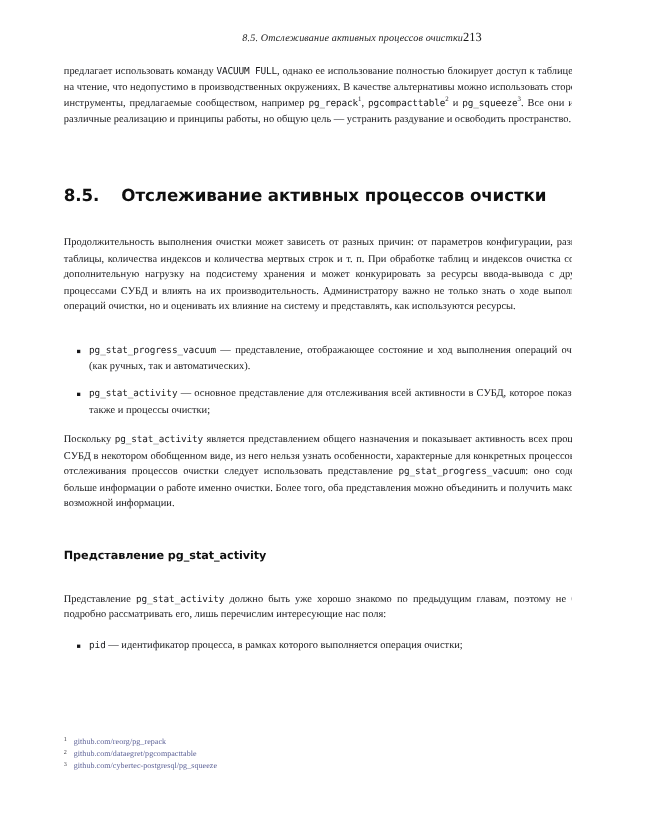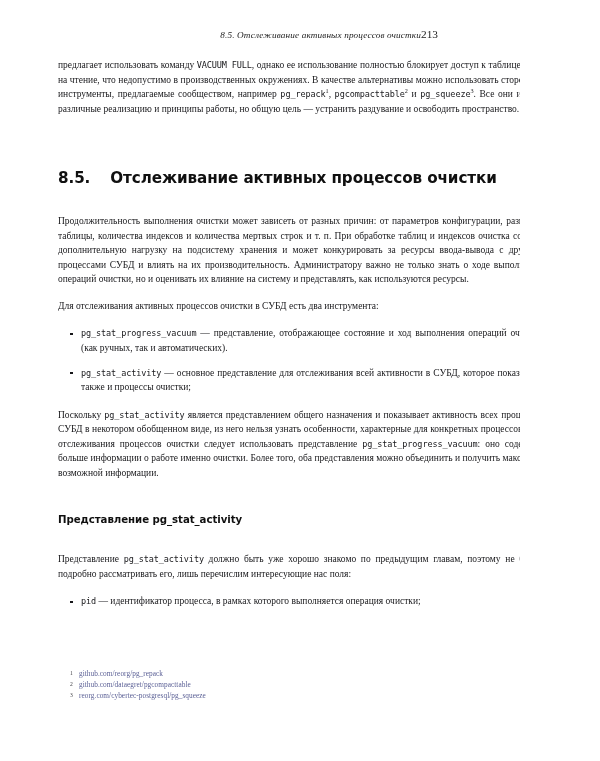--- a/index.html
+++ b/index.html
@@ -136,21 +136,21 @@
   .sp-sect-after  { height: 26px; }
   .sp-para        { height: 12px; }
   .sp-list-before { height: 13px; }
   .sp-list-after  { height: 13px; }
   .sp-sub-before  { height: 33px; }
   .sp-sub-after   { height: 25px; }
 
   
   .footnotes {
     position: absolute;
-    left: 70px;
+    left: 58px;
     top: 668px;
     width: 400px;
   }
   .footnotes .fnline {
     display: flex;
     align-items: flex-start;
     font-size: 7.3px;
     line-height: 11.2px;
     color: #5a5f8a;
   }
@@ -183,21 +183,20 @@
     <div class="sp-sect-before"></div>
 
     <h2 class="sect"><span class="num">8.5.</span><span>Отслеживание активных процессов очистки</span></h2>
 
     <div class="sp-sect-after"></div>
 
     <p class="body">Продолжительность выполнения очистки может зависеть от разных причин: от параметров конфигурации, размеров таблицы, количества индексов и количества мертвых строк и т. п. При обработке таблиц и индексов очистка создает дополнительную нагрузку на подсистему хране­ния и может конкурировать за ресурсы ввода-вывода с другими процессами СУБД и влиять на их производительность. Администратору важно не только знать о ходе выполнения опера­ций очистки, но и оценивать их влияние на систему и представлять, как используются ресурсы.</p>
 
     <div class="sp-para"></div>
 
-    <p class="body">Для отслеживания активных процессов очистки в СУБД есть два инструмента:</p>
 
     <div class="sp-list-before"></div>
 
     <ul class="bullets">
       <li><span class="dot"></span><span class="mono">pg_stat_progress_vacuum</span><span> — представление, отображающее состояние и ход выполнения операций очистки (как ручных, так и автоматических).</span></li>
       <li><span class="dot"></span><span class="mono">pg_stat_activity</span><span> — основное представление для отслеживания всей активности в СУБД, которое показывает также и процессы очистки;</span></li>
     </ul>
 
     <div class="sp-list-after"></div>
 
@@ -223,17 +222,17 @@
     <div class="fnline">
       <span class="fnmark">1</span>
       <span class="fnurl">github.com/reorg/pg_repack</span>
     </div>
     <div class="fnline">
       <span class="fnmark">2</span>
       <span class="fnurl">github.com/dataegret/pgcompacttable</span>
     </div>
     <div class="fnline">
       <span class="fnmark">3</span>
-      <span class="fnurl">reorg.com/cybertec-postgresql/pg_squeeze</span>
+      <span class="fnurl">github.com/cybertec-postgresql/pg_squeeze</span>
     </div>
   </div>
 
 </div>
 
 </body></html>

